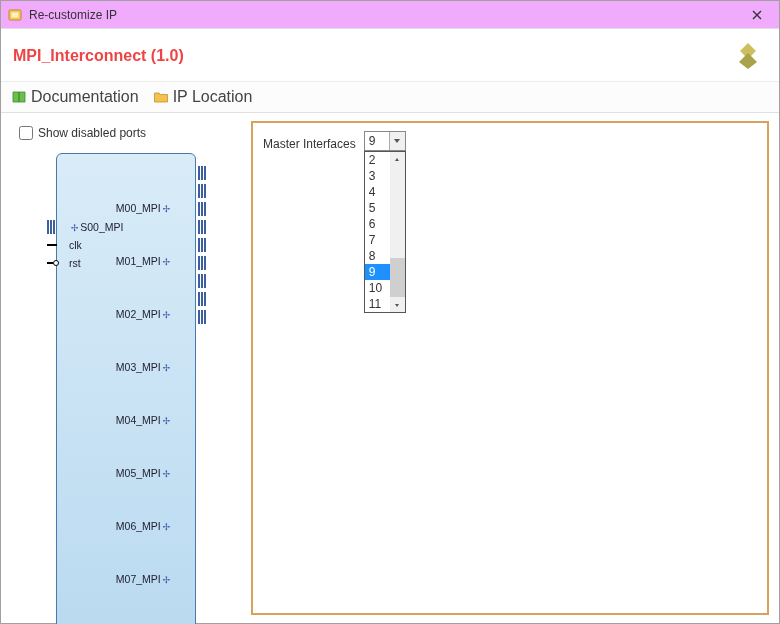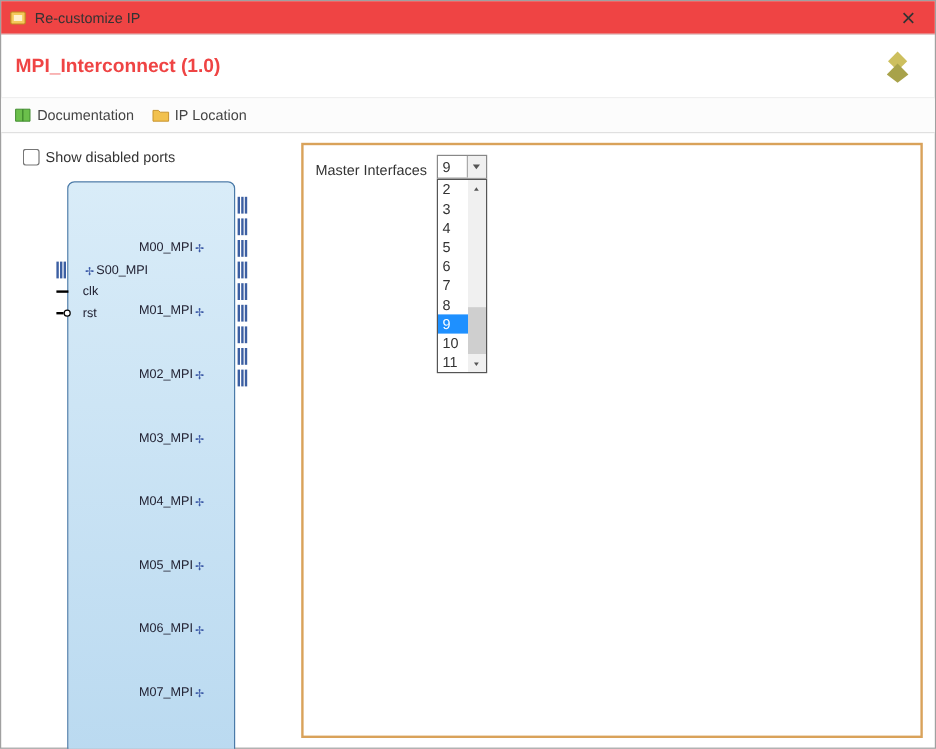--- a/index.html
+++ b/index.html
@@ -1,30 +1,30 @@
 <!DOCTYPE html>
 <html><head>
 <meta charset="utf-8">
 <style>
   * { box-sizing: border-box; font-family: "Segoe UI", Tahoma, Arial, sans-serif; }
   html,body { margin:0; padding:0; background:#808080; }
   .window { width:780px; height:624px; background:#fff; border:1px solid #a0a0a0; position:relative; display:flex; flex-direction:column; }
   
-  .titlebar { height:28px; background:#ef4444; border-bottom:1px solid #e0e0e0; display:flex; align-items:center; padding:0 0 0 6px; }
+  .titlebar { height:28px; background:#f0abfc; border-bottom:1px solid #e0e0e0; display:flex; align-items:center; padding:0 0 0 6px; }
   .titlebar .icon { width:16px; height:16px; margin-right:6px; display:flex; align-items:center; justify-content:center; }
   .titlebar .title { font-size:12px; color:#333; flex:0 0 auto; }
   .titlebar .spacer { flex:1 1 auto; }
   .titlebar .close { width:44px; height:28px; display:flex; align-items:center; justify-content:center; font-size:14px; color:#333; }
   
   .header { padding:12px 16px 10px 12px; display:flex; align-items:center; border-bottom:1px solid #ececec; }
   .header h1 { font-size:16px; font-weight:bold; color:#ef4444; margin:0; flex:1 1 auto; }
   .header .logo { width:30px; height:30px; }
   
   .toolbar { padding:4px 8px 4px 6px; border-bottom:1px solid #e0e0e0; display:flex; align-items:center; gap:6px; background:#fcfcfc; }
-  .tool-link { font-size:12px; color:#444; display:flex; align-items:center; gap:4px; padding:2px 4px; }
+  .tool-link { font-size:16px; color:#444; display:flex; align-items:center; gap:4px; padding:2px 4px; }
   .tool-link .ticon { width:16px; height:16px; display:flex; align-items:center; justify-content:center; }
   
   .body { flex:1 1 auto; display:flex; padding:8px 10px 8px 10px; gap:10px; min-height:0; }
   .left-pane { width:230px; display:flex; flex-direction:column; }
   .show-disabled { display:flex; align-items:center; gap:2px; font-size:12px; color:#333; padding:2px 4px 10px 4px; }
   .show-disabled input { width:14px; height:14px; }
   .diagram-wrap { flex:1; display:flex; align-items:center; justify-content:center; }
   .ip-block { width:140px; background:linear-gradient(#d9ecf8,#b9d9f0); border:1.5px solid #4a7aa8; border-radius:6px; position:relative; padding:10px 0 10px 0; }
   .port-row { display:flex; align-items:center; height:18px; font-size:10.5px; color:#223; }
   .port-row.left { justify-content:flex-start; padding-left:6px; }

